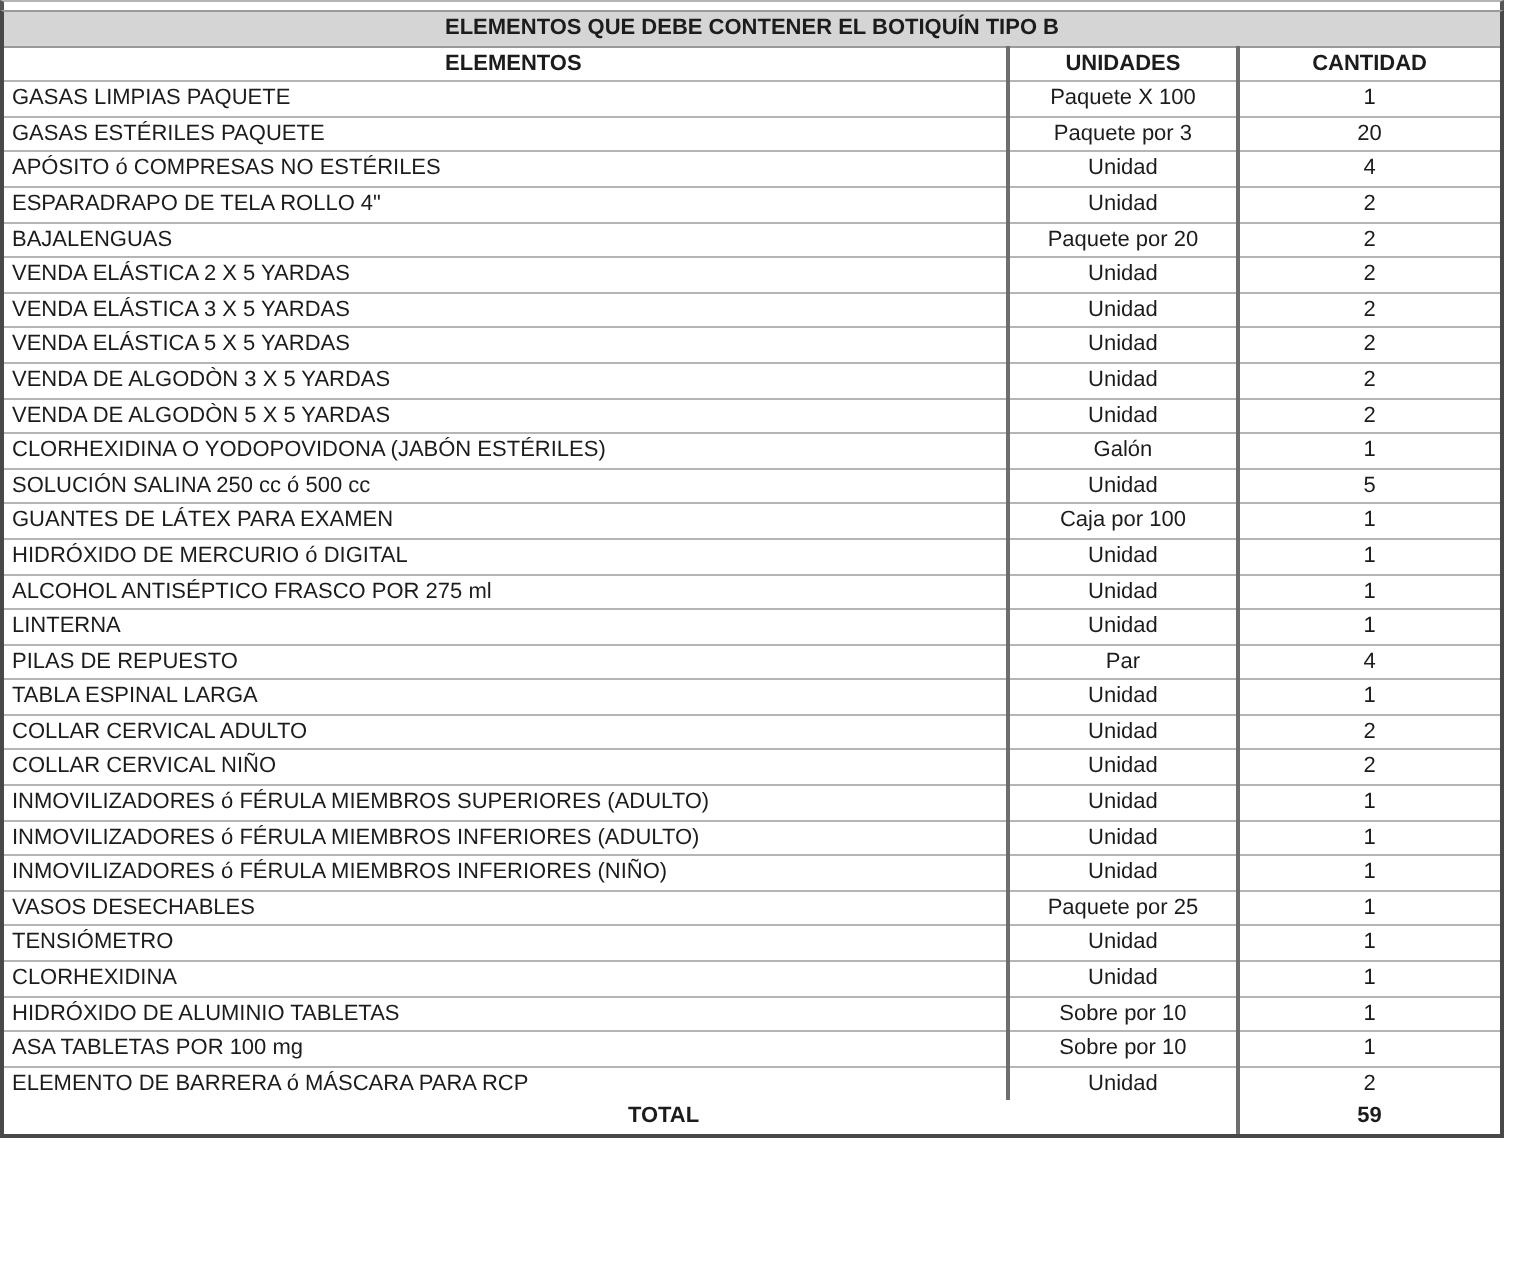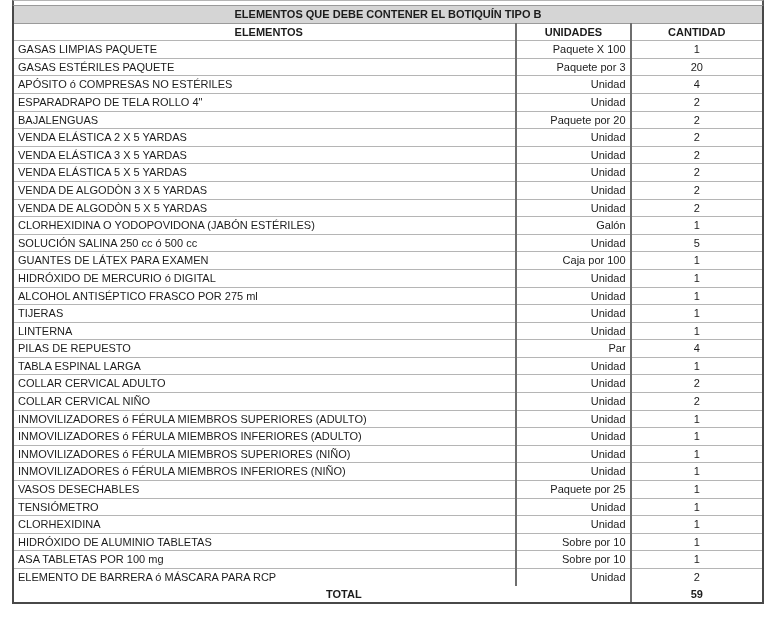--- a/index.html
+++ b/index.html
@@ -11,21 +11,21 @@
     overflow: hidden;
     font-family: "Liberation Sans", sans-serif;
   }
   .page {
     position: relative;
     width: 768px;
     height: 632px;
   }
   .sheet {
     position: absolute;
-    left: 12px;
+    left: 0;
     top: 0;
     width: 752px;
   }
   
   .cropped-row-remnant {
     height: 5px;
     border-left: 2px solid #555555;
     border-right: 2px solid #555555;
     border-top: 1px solid #b5b5b5;
     background: #ffffff;
@@ -75,21 +75,21 @@
     font-weight: 700;
     text-align: center;
     border-bottom: 1px solid #9a9a9a;
   }
   .head-row th {
     background: #ffffff;
     font-weight: 700;
     text-align: center;
   }
   .col-elemento { text-align: left; }
-  .col-unidad   { text-align: right; }
+  .col-unidad   { text-align: center; }
   .col-cantidad { text-align: center; }
 
   .total-row td {
     font-weight: 700;
   }
   .total-label { text-align: center; padding-left: 48px; }
   .total-value { text-align: center; }
 </style>
 </head>
 <body>
@@ -185,25 +185,20 @@
               <td class="col-elemento">HIDRÓXIDO DE MERCURIO ó DIGITAL</td>
               <td class="col-unidad">Unidad</td>
               <td class="col-cantidad">1</td>
             </tr>
             <tr>
               <td class="col-elemento">ALCOHOL ANTISÉPTICO FRASCO POR 275 ml</td>
               <td class="col-unidad">Unidad</td>
               <td class="col-cantidad">1</td>
             </tr>
             <tr>
-              <td class="col-elemento">TIJERAS</td>
-              <td class="col-unidad">Unidad</td>
-              <td class="col-cantidad">1</td>
-            </tr>
-            <tr>
               <td class="col-elemento">LINTERNA</td>
               <td class="col-unidad">Unidad</td>
               <td class="col-cantidad">1</td>
             </tr>
             <tr>
               <td class="col-elemento">PILAS DE REPUESTO</td>
               <td class="col-unidad">Par</td>
               <td class="col-cantidad">4</td>
             </tr>
             <tr>
@@ -221,25 +216,20 @@
               <td class="col-unidad">Unidad</td>
               <td class="col-cantidad">2</td>
             </tr>
             <tr>
               <td class="col-elemento">INMOVILIZADORES ó FÉRULA MIEMBROS SUPERIORES (ADULTO)</td>
               <td class="col-unidad">Unidad</td>
               <td class="col-cantidad">1</td>
             </tr>
             <tr>
               <td class="col-elemento">INMOVILIZADORES ó FÉRULA MIEMBROS INFERIORES (ADULTO)</td>
-              <td class="col-unidad">Unidad</td>
-              <td class="col-cantidad">1</td>
-            </tr>
-            <tr>
-              <td class="col-elemento">INMOVILIZADORES ó FÉRULA MIEMBROS SUPERIORES (NIÑO)</td>
               <td class="col-unidad">Unidad</td>
               <td class="col-cantidad">1</td>
             </tr>
             <tr>
               <td class="col-elemento">INMOVILIZADORES ó FÉRULA MIEMBROS INFERIORES (NIÑO)</td>
               <td class="col-unidad">Unidad</td>
               <td class="col-cantidad">1</td>
             </tr>
             <tr>
               <td class="col-elemento">VASOS DESECHABLES</td>

